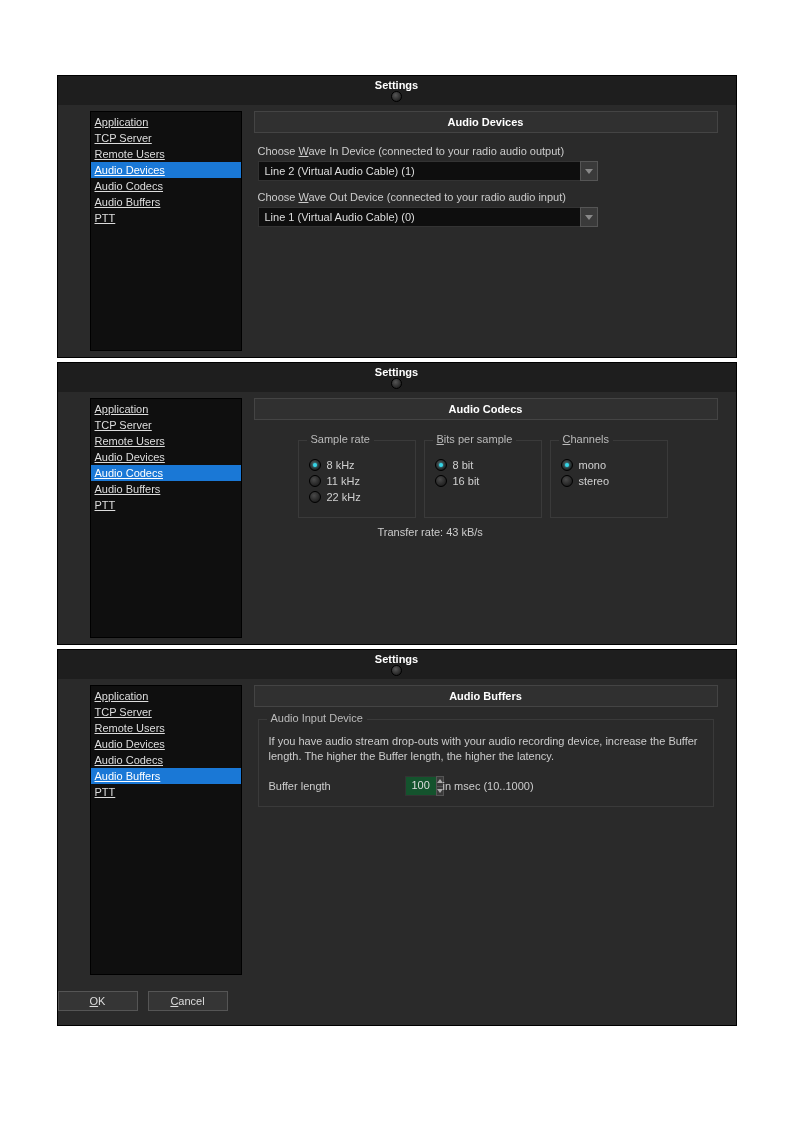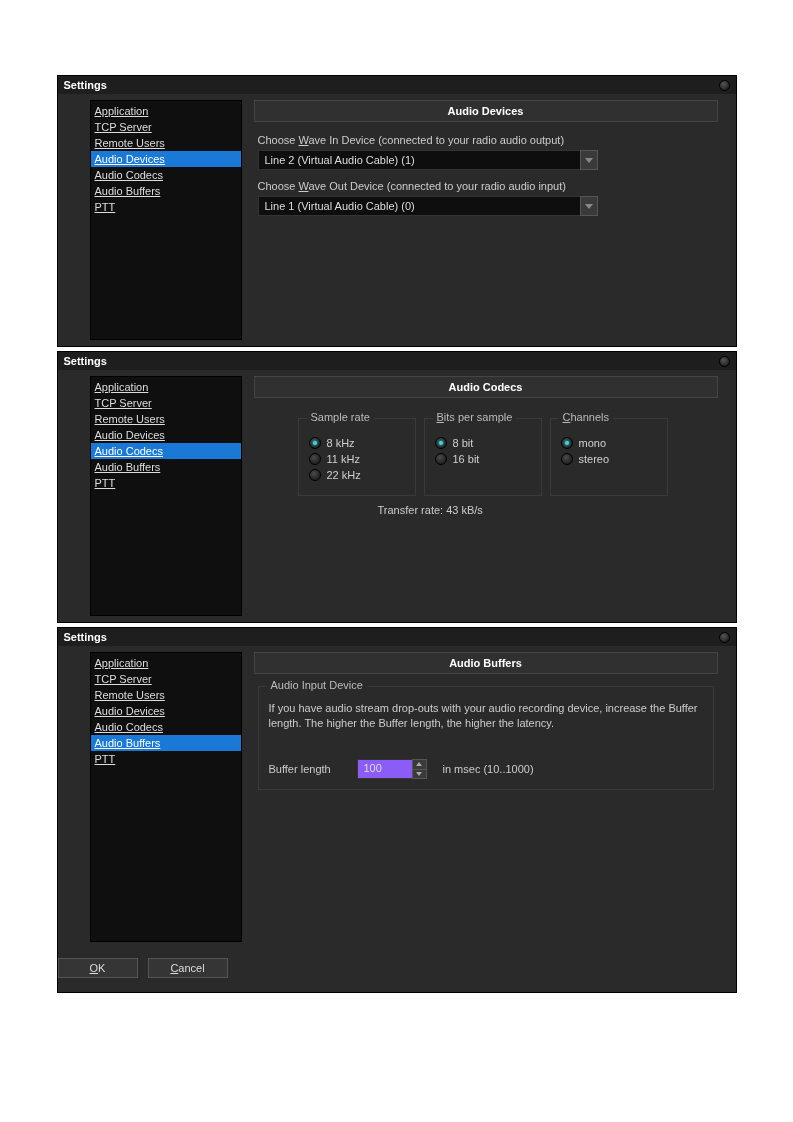--- a/index.html
+++ b/index.html
@@ -19,20 +19,21 @@
     border: 1px solid #000;
     margin-bottom: 4px;
     position: relative;
   }
   .panel-header {
     display: flex;
     align-items: center;
     justify-content: space-between;
     padding: 3px 6px;
     background: #1e1e1e;
+    flex-direction: column;
   }
   .panel-title {
     color: #fff;
     font-weight: bold;
     font-size: 11px;
   }
   .header-dot {
     width: 11px;
     height: 11px;
     border-radius: 50%;
@@ -163,38 +164,39 @@
   .triple-col .group-box { flex: 0 0 auto; min-width: 108px; }
   .triple-col .group-box.narrow { min-width: 118px; }
   .transfer-rate {
     color: #ccc;
     margin-top: 8px;
     text-align: left;
     width: 260px;
     margin-left: 120px;
   }
 
-  .help-text { color: #ccc; line-height: 15px; margin-bottom: 28px; }
+  .help-text { color: #ccc; line-height: 15px; margin-bottom: 12px; }
   .spinner-row { display: flex; align-items: center; gap: 8px; }
   .spinner-label { width: 80px; color: #ccc; }
   .spinner-wrap {
     display: flex;
     align-items: stretch;
     width: 70px;
     height: 20px;
   }
   .spinner-input {
     flex: 1;
-    background: #8b5cf6;
+    background: #14532d;
     border: 1px solid #333;
     border-right: none;
     color: #ddd;
     padding: 2px 6px;
     font-size: 11px;
     text-align: left;
+    margin-left: 48px;
   }
   .spinner-btns {
     width: 15px;
     display: flex;
     flex-direction: column;
   }
   .spinner-btn {
     flex: 1;
     background: #3a3a3a;
     border: 1px solid #555;

